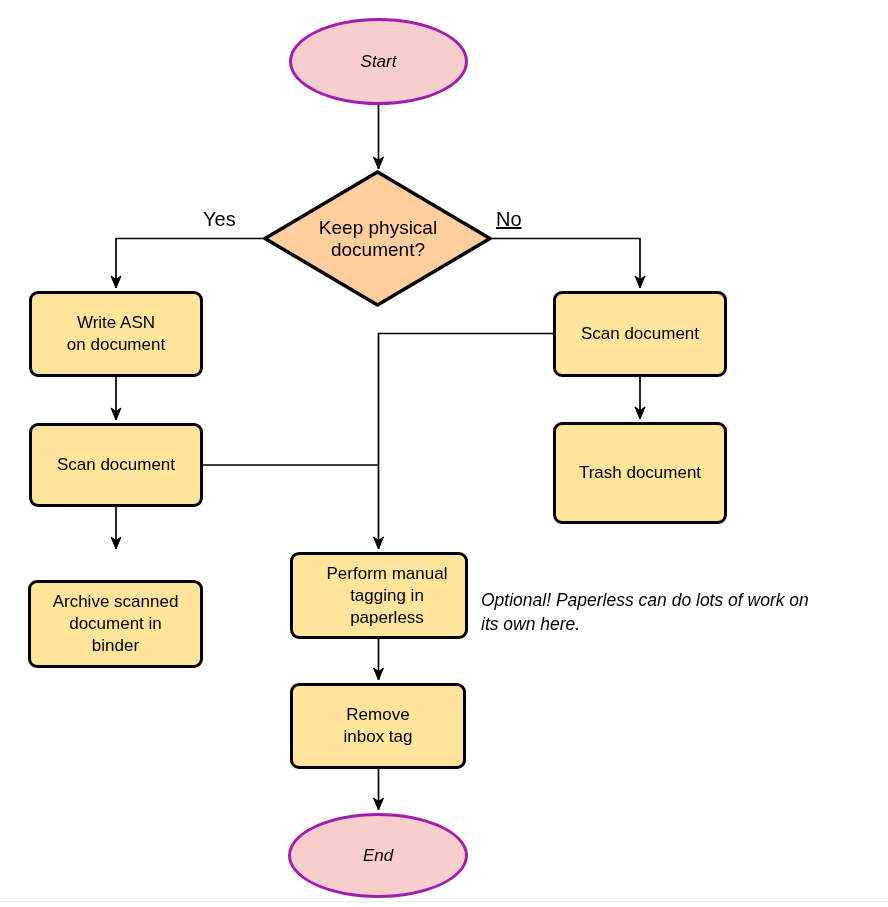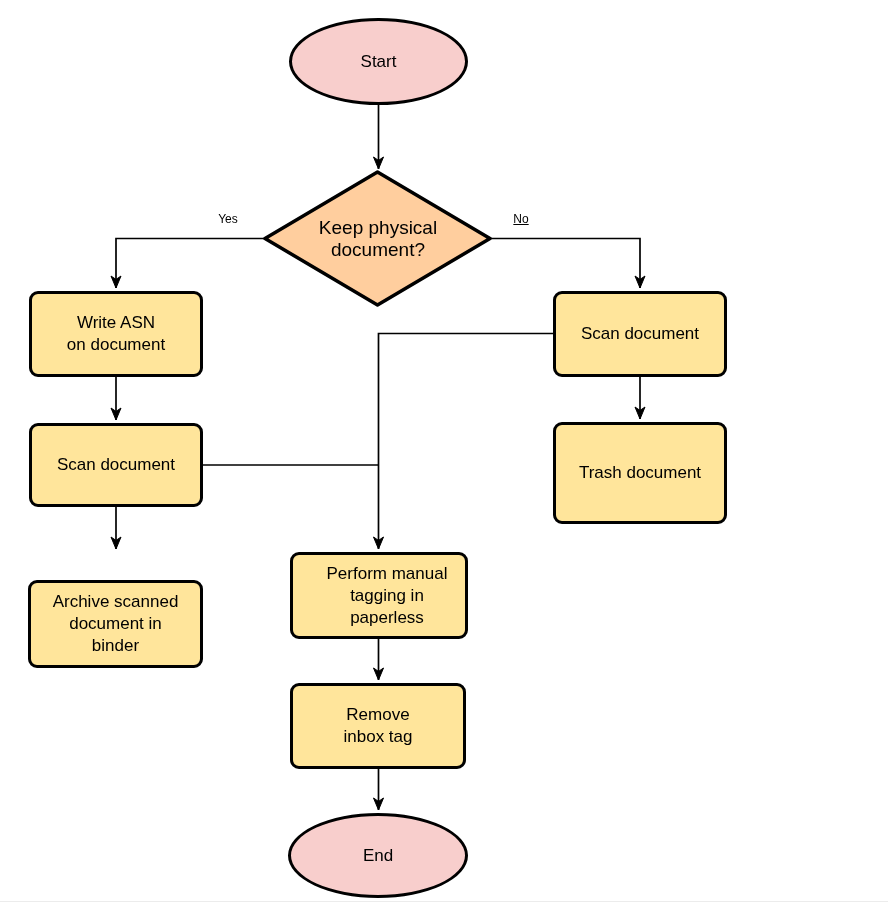--- a/index.html
+++ b/index.html
@@ -40,22 +40,23 @@
     color: #000000;
   }
   .node-label {
     white-space: pre-line;
   }
   .rect {
     border: 3px solid #000000;
     border-radius: 9px;
   }
   .ellipse {
-    border: 3px solid #000000;
+    border: 3px solid #a21caf;
     border-radius: 50%;
+    font-style: italic;
   }
   #node-start     { left: 289px; top: 18px;  width: 179px; height: 87px; }
   #node-end       { left: 288px; top: 813px; width: 180px; height: 85px; }
   #node-write-asn { left: 29px;  top: 291px; width: 174px; height: 86px; }
   #node-scan-left { left: 29px;  top: 423px; width: 174px; height: 84px; }
   #node-archive   { left: 28px;  top: 580px; width: 175px; height: 88px; }
   #node-scan-right{ left: 553px; top: 291px; width: 174px; height: 86px; }
   #node-trash     { left: 553px; top: 422px; width: 174px; height: 102px; }
   #node-tagging   { left: 290px; top: 552px; width: 178px; height: 87px; padding-left: 16px; }
   #node-remove    { left: 290px; top: 683px; width: 176px; height: 86px; }
@@ -65,22 +66,22 @@
     top: 217px;
     width: 172px;
     text-align: center;
     font-size: 19px;
     line-height: 22px;
     white-space: pre-line;
   }
   .edge-label {
     position: absolute;
     width: 50px;
-    text-align: center;
-    font-size: 12px;
+    text-align: left;
+    font-size: 20px;
     line-height: 18px;
   }
   #label-yes { left: 203px; top: 210px; }
   #label-no  { left: 496px; top: 210px; text-decoration: underline; }
   #annotation {
     position: absolute;
     left: 481px;
     top: 589px;
     width: 400px;
     font-style: italic;
@@ -155,20 +156,22 @@
   <div class="node rect" id="node-trash" style="background-color: rgb(255, 229, 155);">
     <span class="node-label">Trash document</span>
   </div>
 
   <div class="node rect" id="node-tagging" style="background-color: rgb(255, 229, 155);">
     <span class="node-label">Perform manual
 tagging in
 paperless</span>
   </div>
 
+  <div id="annotation">Optional! Paperless can do lots of work on
+its own here.</div>
 
   <div class="node ellipse" id="node-end" style="background-color: rgb(248, 206, 204);">
     <span class="node-label">End</span>
   </div>
 
   <div class="node rect" id="node-remove" style="background-color: rgb(255, 229, 155);">
     <span class="node-label">Remove
 inbox tag</span>
   </div>
 

